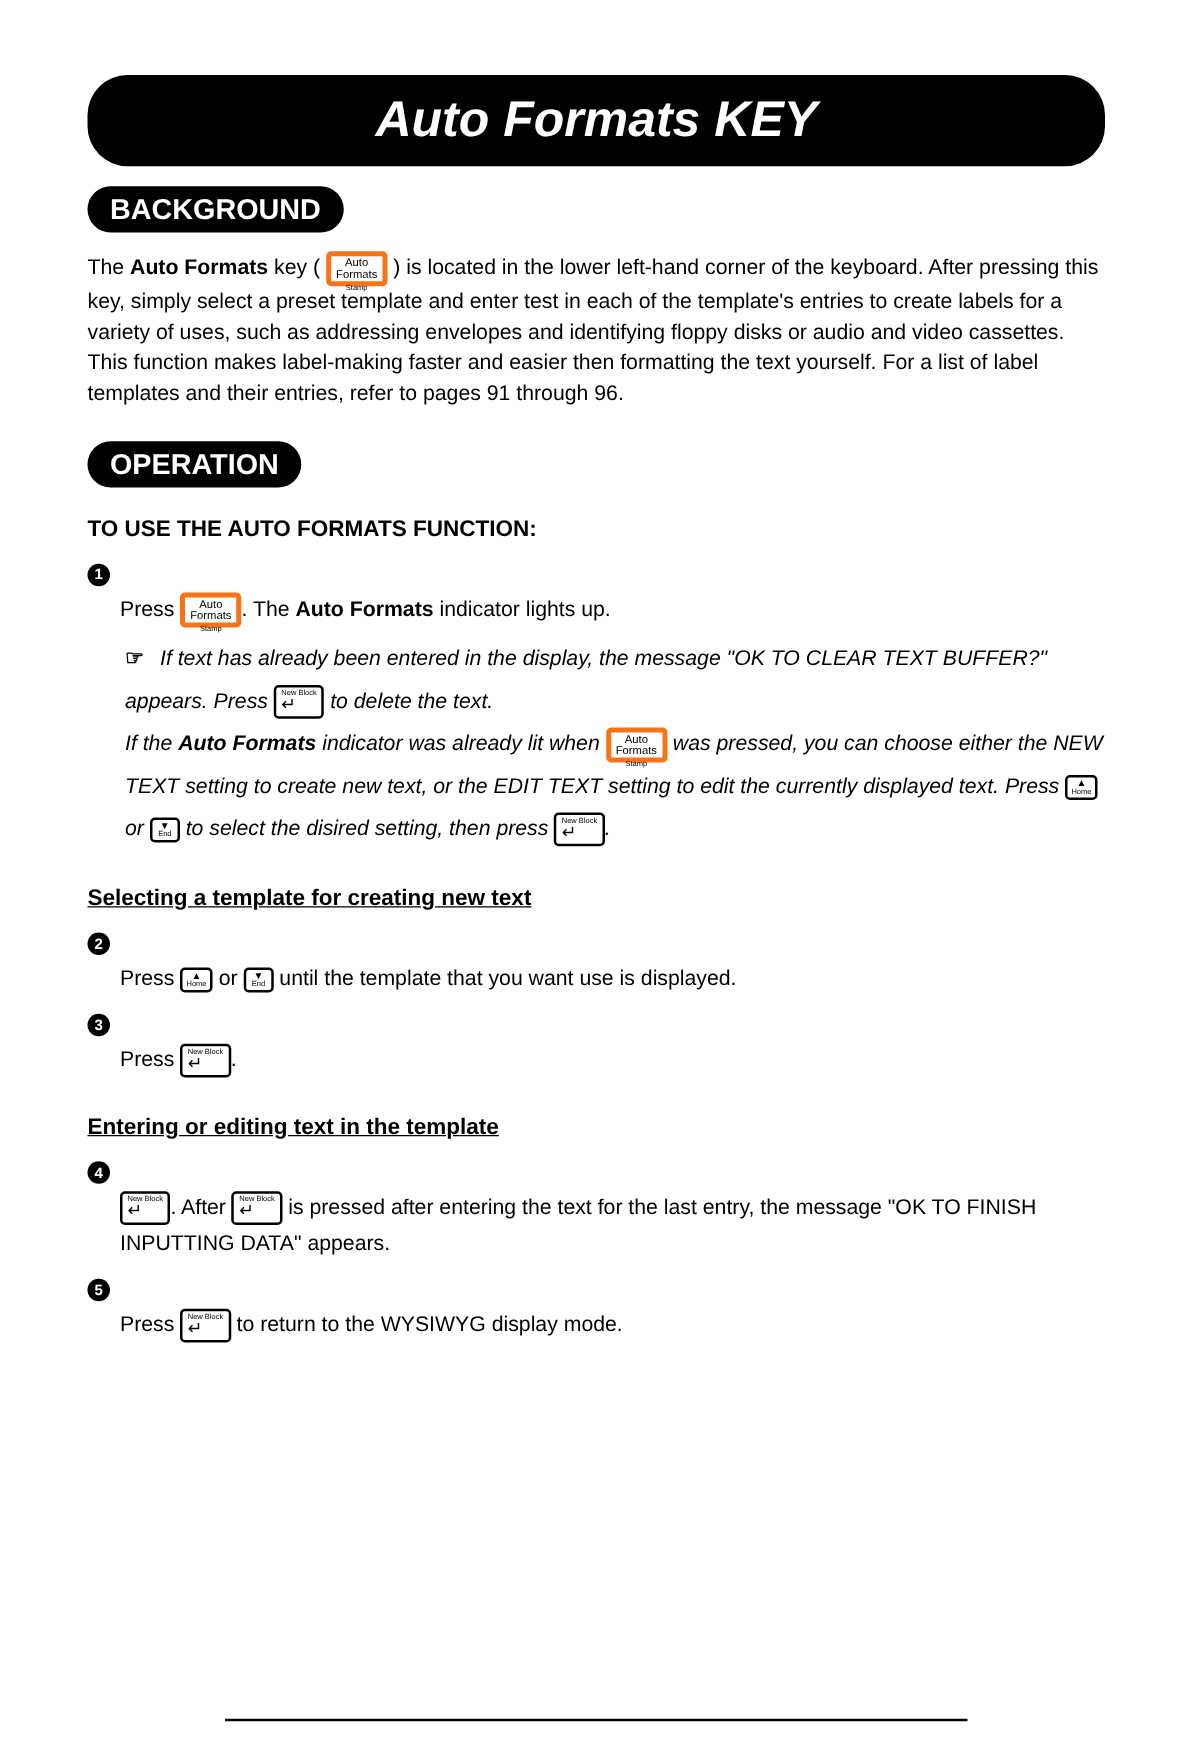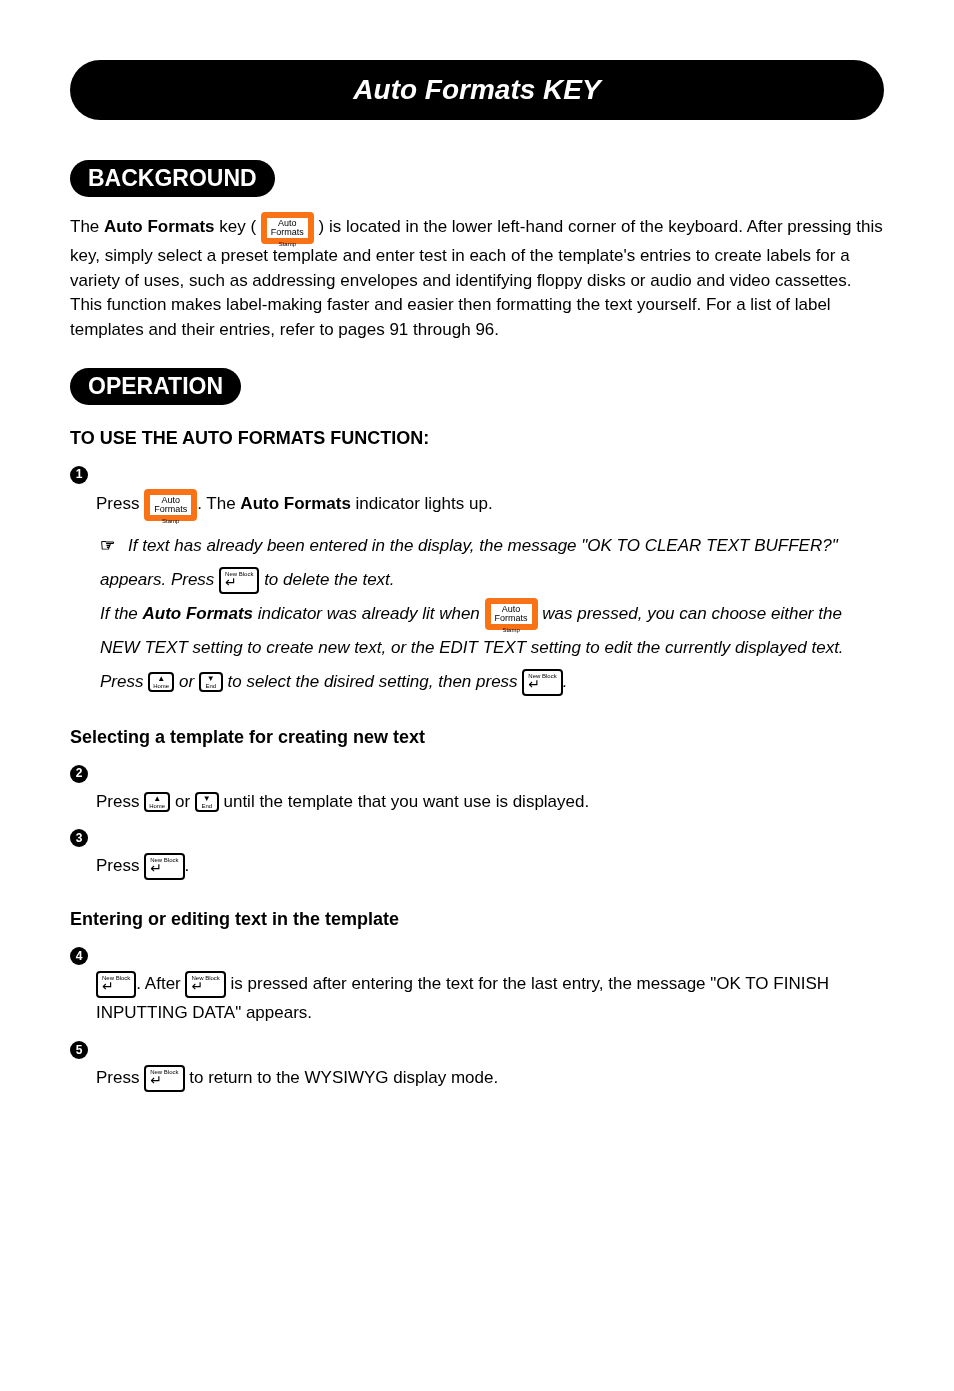--- a/index.html
+++ b/index.html
@@ -13,24 +13,24 @@
       width: 954px;
       margin: 0 auto;
       padding: 60px 70px;
     }
     .title-bar {
       background: #000;
       color: #fff;
       border-radius: 32px;
       padding: 14px 0;
       text-align: center;
-      font-size: 28px;
+      font-size: 40px;
       font-weight: bold;
       font-style: italic;
-      margin-bottom: 40px;
+      margin-bottom: 16px;
     }
     .section-pill {
       display: inline-block;
       background: #000;
       color: #fff;
       border-radius: 20px;
       padding: 5px 18px;
       font-size: 23px;
       font-weight: bold;
       margin-bottom: 15px;
@@ -82,21 +82,21 @@
       font-size: 17px;
       line-height: 2.0;
     }
     .note-icon {
       font-style: normal;
       font-weight: bold;
       margin-right: 8px;
     }
     .keycap {
       display: inline-block;
-      border: 6px solid #f97316;
+      border: 4px solid #f97316;
       border-radius: 4px;
       padding: 1px 4px;
       font-size: 9px;
       font-style: normal;
       font-weight: normal;
       line-height: 1.0;
       vertical-align: middle;
       background: #fff;
       color: #000;
       text-align: center;
@@ -155,20 +155,21 @@
     }
     .keycap-arrow .sub {
       font-size: 6px;
       display: block;
     }
     .subsection-title {
       font-size: 18px;
       font-weight: bold;
       margin-top: 28px;
       margin-bottom: 12px;
+      text-decoration: underline;
     }
     .footer-line {
       border-top: 2px solid #000;
       margin: 300px 110px 0 110px;
     }
   </style>
 </head>
 <body>
 
 

